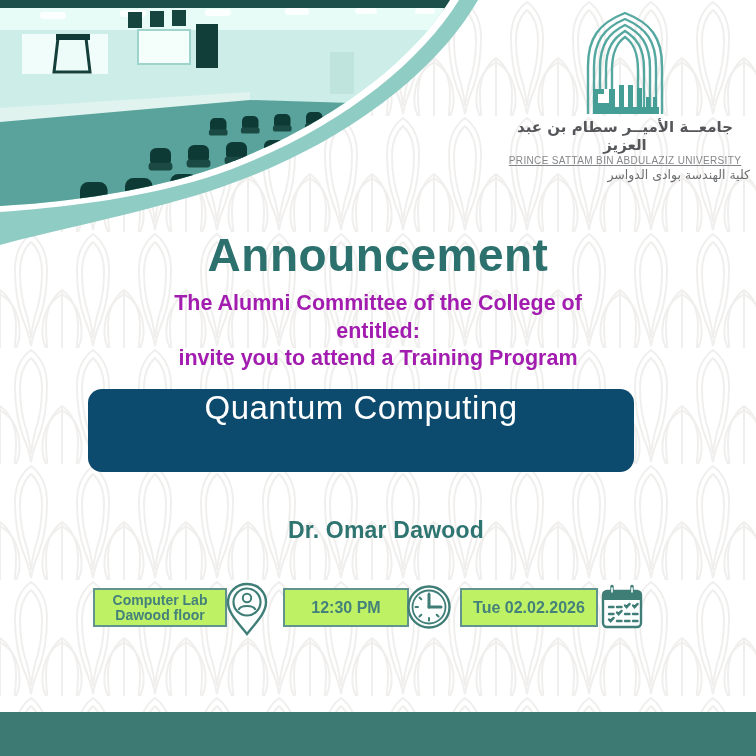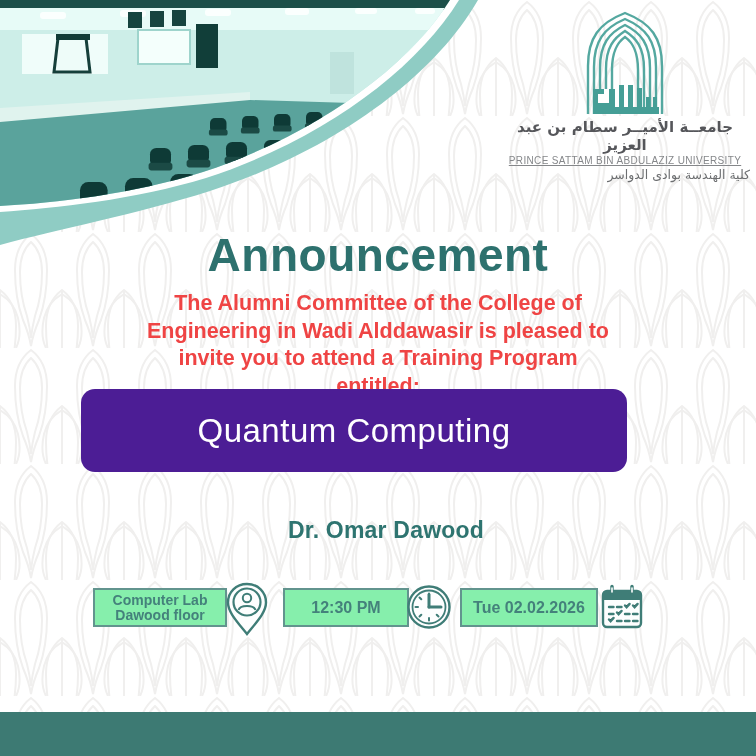--- a/index.html
+++ b/index.html
@@ -16,34 +16,34 @@
   .logo-ar1{margin-top:4px;font-family:"DejaVu Sans",sans-serif;font-size:15px;font-weight:bold;color:#55565a;direction:rtl;}
   .logo-en{margin-top:1px;font-size:10px;letter-spacing:.35px;color:#85878a;white-space:nowrap;text-decoration:underline;}
   .logo-ar2{margin-top:1px;font-family:"DejaVu Sans",sans-serif;font-size:12.5px;color:#6c6e70;direction:rtl;text-align:right;}
   
   .title{
     position:absolute;left:0;top:228px;width:756px;text-align:center;
     font-size:46px;font-weight:900;letter-spacing:.5px;color:#2d716e;
   }
   .body-text{
     position:absolute;left:98px;top:290px;width:560px;text-align:center;
-    font-size:21.5px;font-weight:bold;color:#ef4444;line-height:1.28;
+    font-size:21.5px;font-weight:bold;color:#a21caf;line-height:1.28;
   }
   .program-box{
-    position:absolute;left:81px;top:389px;width:546px;height:83px;
-    background:#4c1d95;border-radius:14px;display:flex;align-items:center;justify-content:center;
+    position:absolute;left:88px;top:389px;width:546px;height:83px;
+    background:#0c4a6e;border-radius:14px;display:flex;align-items:flex-start;justify-content:center;
   }
   .program-box span{color:#ffffff;font-size:33px;font-weight:400;letter-spacing:.5px;}
   .speaker{
     position:absolute;left:8px;top:517px;width:756px;text-align:center;
     font-size:23px;font-weight:bold;color:#2e7470;letter-spacing:.2px;
   }
   
   .badge{
-    position:absolute;height:39px;background:#86efac;border:2px solid #62948e;
+    position:absolute;height:39px;background:#bef264;border:2px solid #62948e;
     display:flex;flex-direction:column;align-items:center;justify-content:center;
     color:#44817b;font-weight:bold;box-sizing:border-box;
   }
   .badge .l1{font-size:14px;line-height:15px;}
   .badge .one{font-size:16px;text-align:center;}
   .badge-loc{left:93px;top:588px;width:134px;}
   .badge-time{left:283px;top:588px;width:126px;}
   .badge-date{left:460px;top:588px;width:138px;}
   .dicon{position:absolute;}
   .icon-pin{left:224px;top:581px;width:46px;height:56px;}
@@ -256,23 +256,22 @@
     </svg>
     <div class="logo-ar1">جامعــة الأميــر سطام بن عبد العزيز</div>
     <div class="logo-en">PRINCE SATTAM BIN ABDULAZIZ UNIVERSITY</div>
     <div class="logo-ar2">كلية الهندسة بوادى الدواسر</div>
   </div>
 
   <div class="title">Announcement</div>
 
   <div class="body-text">
     <div>The Alumni Committee of the College of</div>
-    <div>Engineering in Wadi Alddawasir is pleased to</div>
+    <div>entitled:</div>
     <div>invite you to attend a Training Program</div>
-    <div>entitled:</div>
   </div>
 
   <div class="program-box">
     <span>Quantum Computing</span>
   </div>
 
   <div class="speaker">Dr. Omar Dawood</div>
 
   <div class="badge badge-loc">
     <div class="l1">Computer Lab</div>

